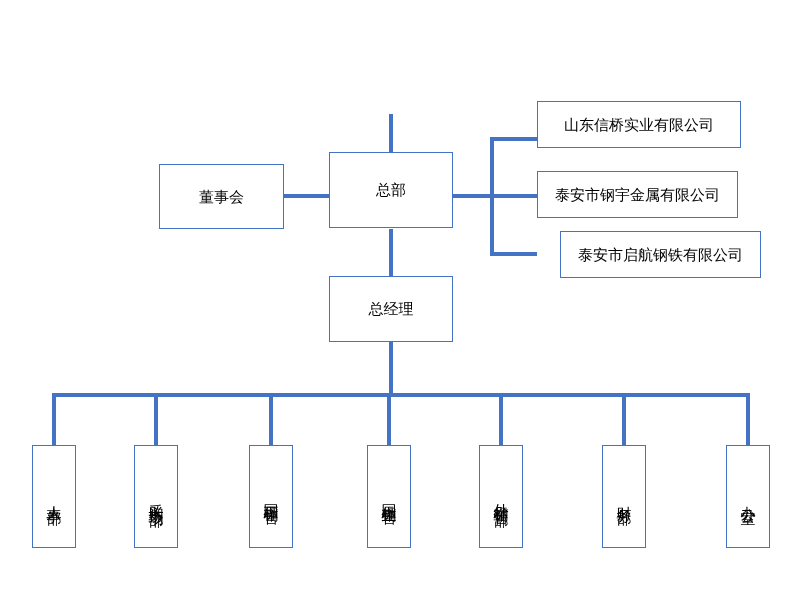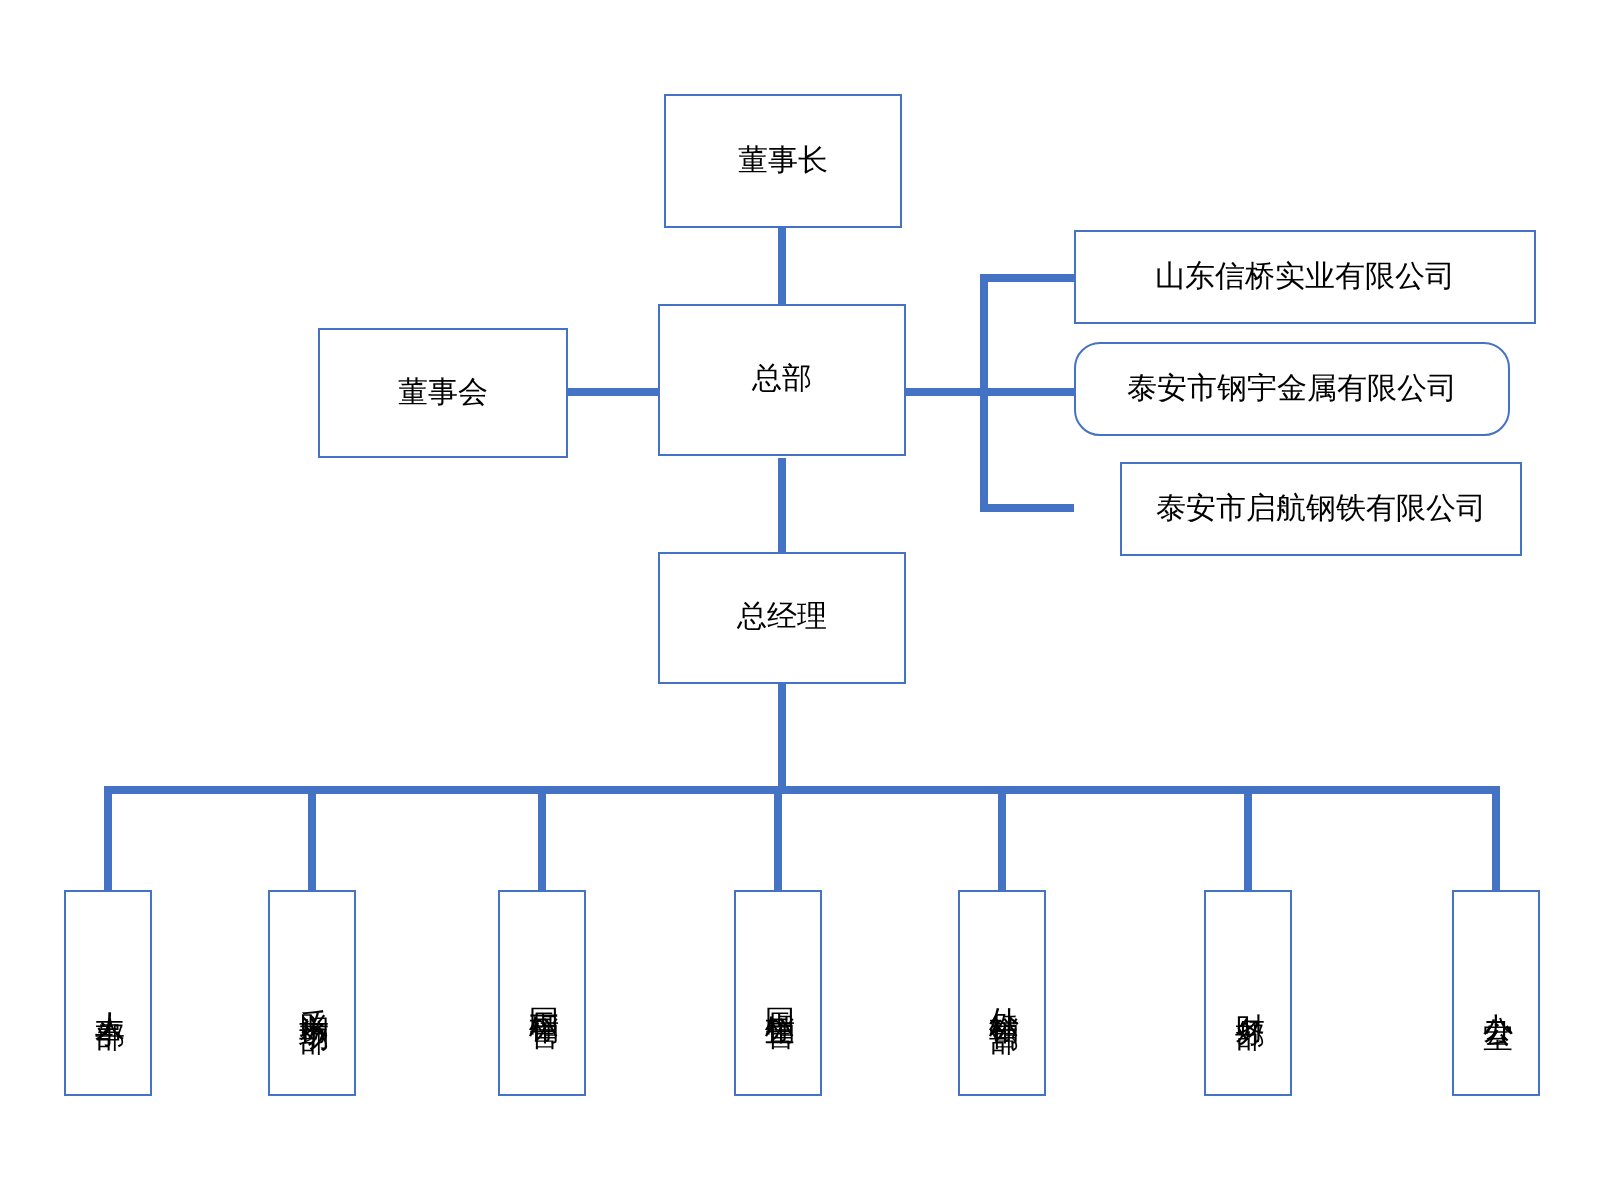--- a/index.html
+++ b/index.html
@@ -55,37 +55,34 @@
   <div class="conn" style="left:389px; top:342px; width:4px; height:53px;"></div>
   <div class="conn" style="left:52px; top:393px; width:698px; height:4px;"></div>
   <div class="conn" style="left:52px;  top:393px; width:4px; height:52px;"></div>
   <div class="conn" style="left:154px; top:393px; width:4px; height:52px;"></div>
   <div class="conn" style="left:269px; top:393px; width:4px; height:52px;"></div>
   <div class="conn" style="left:387px; top:393px; width:4px; height:52px;"></div>
   <div class="conn" style="left:499px; top:393px; width:4px; height:52px;"></div>
   <div class="conn" style="left:622px; top:393px; width:4px; height:52px;"></div>
   <div class="conn" style="left:746px; top:393px; width:4px; height:52px;"></div>
 
-  <div class="node" style="left:332px; top:47px; width:119px; height:67px;">
-    <span>董事长</span>
-  </div>
 
   <div class="node" style="left:124px; top:164px; width:125px; height:65px;margin-left:35px;">
     <span>董事会</span>
   </div>
 
   <div class="node" style="left:329px; top:152px; width:124px; height:76px;">
     <span>总部</span>
   </div>
 
-  <div class="node" style="left:537px; top:115px; width:231px; height:47px;">
+  <div class="node" style="left:537px; top:101px; width:204px; height:47px;">
     <span>山东信桥实业有限公司</span>
   </div>
 
-  <div class="node" style="left:537px; top:171px; width:218px; height:47px;border-radius:13px;">
+  <div class="node" style="left:537px; top:171px; width:201px; height:47px;">
     <span>泰安市钢宇金属有限公司</span>
   </div>
 
   <div class="node" style="left:560px; top:231px; width:201px; height:47px;">
     <span>泰安市启航钢铁有限公司</span>
   </div>
 
   <div class="node" style="left:329px; top:276px; width:124px; height:66px;">
     <span>总经理</span>
   </div>

